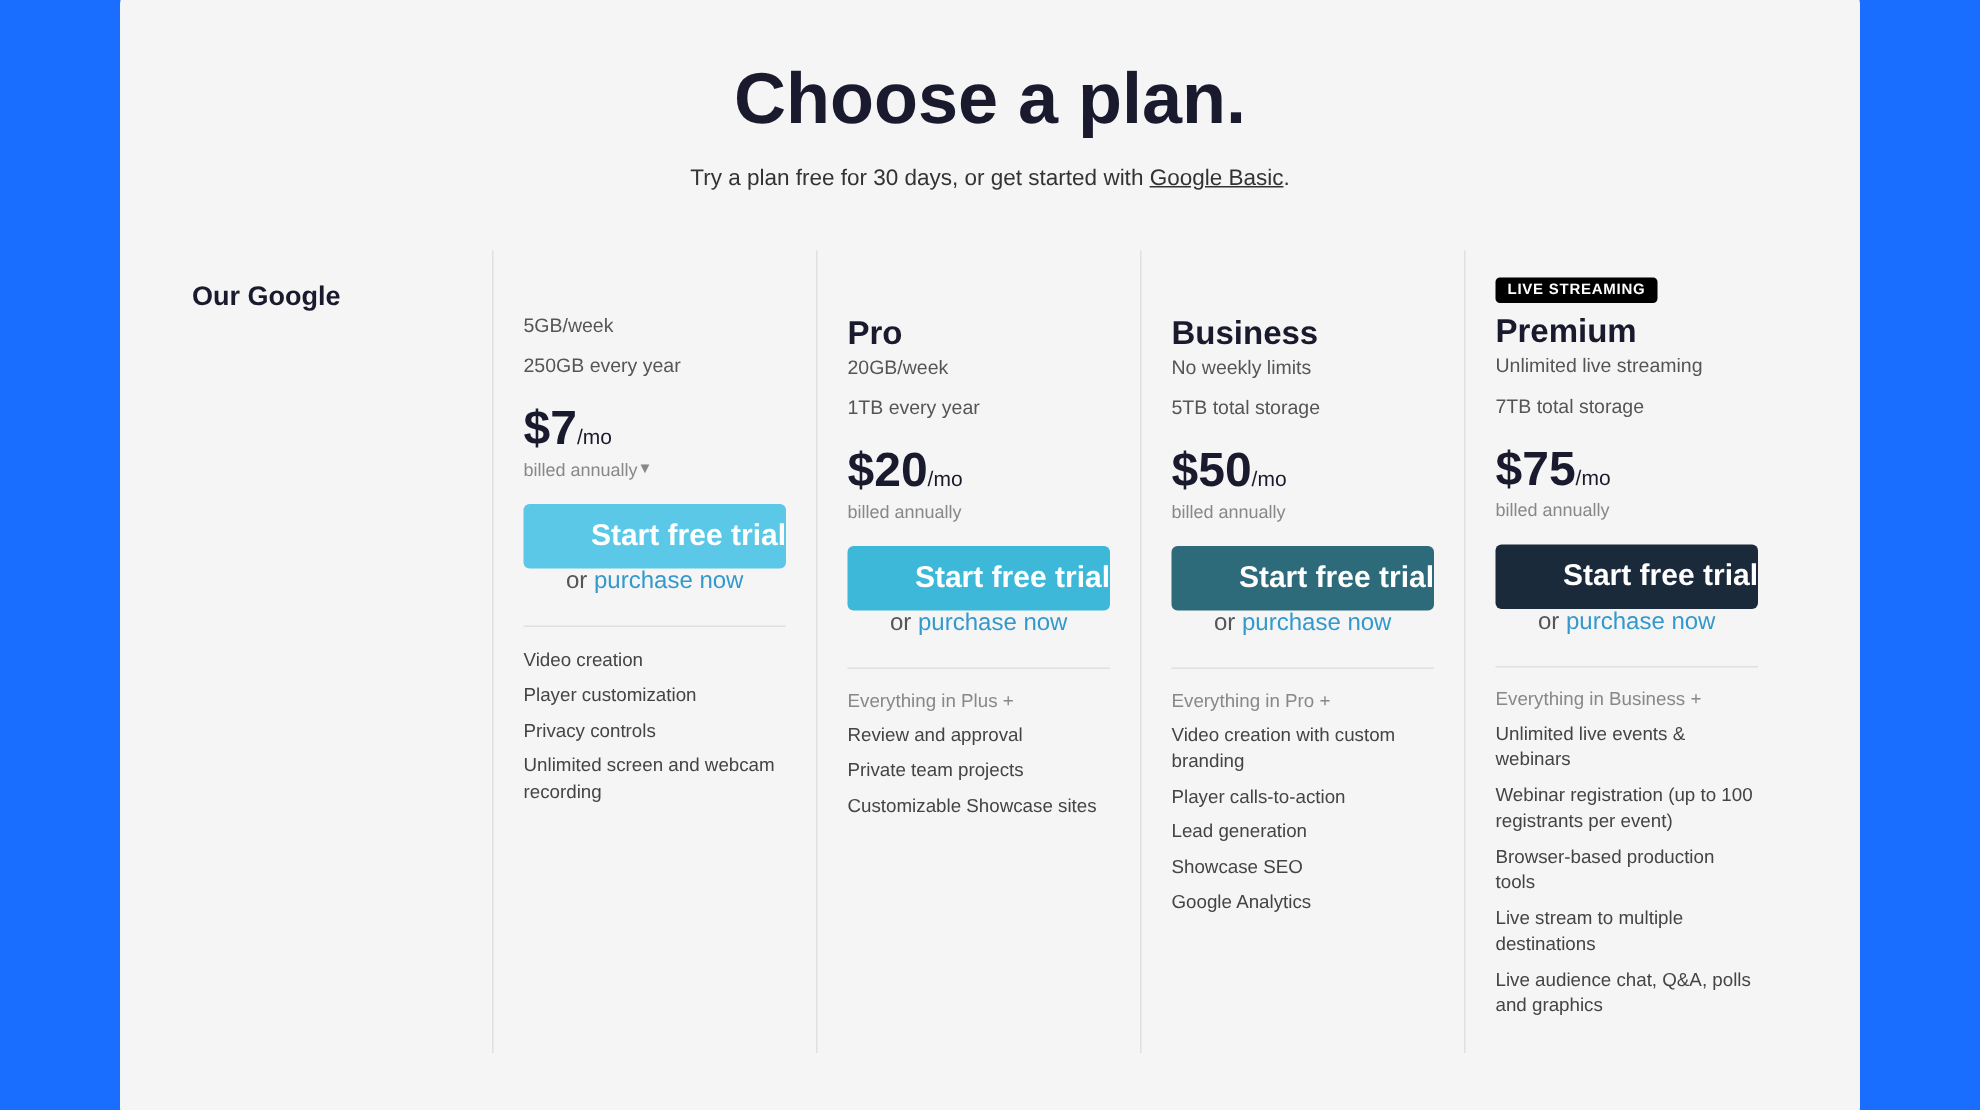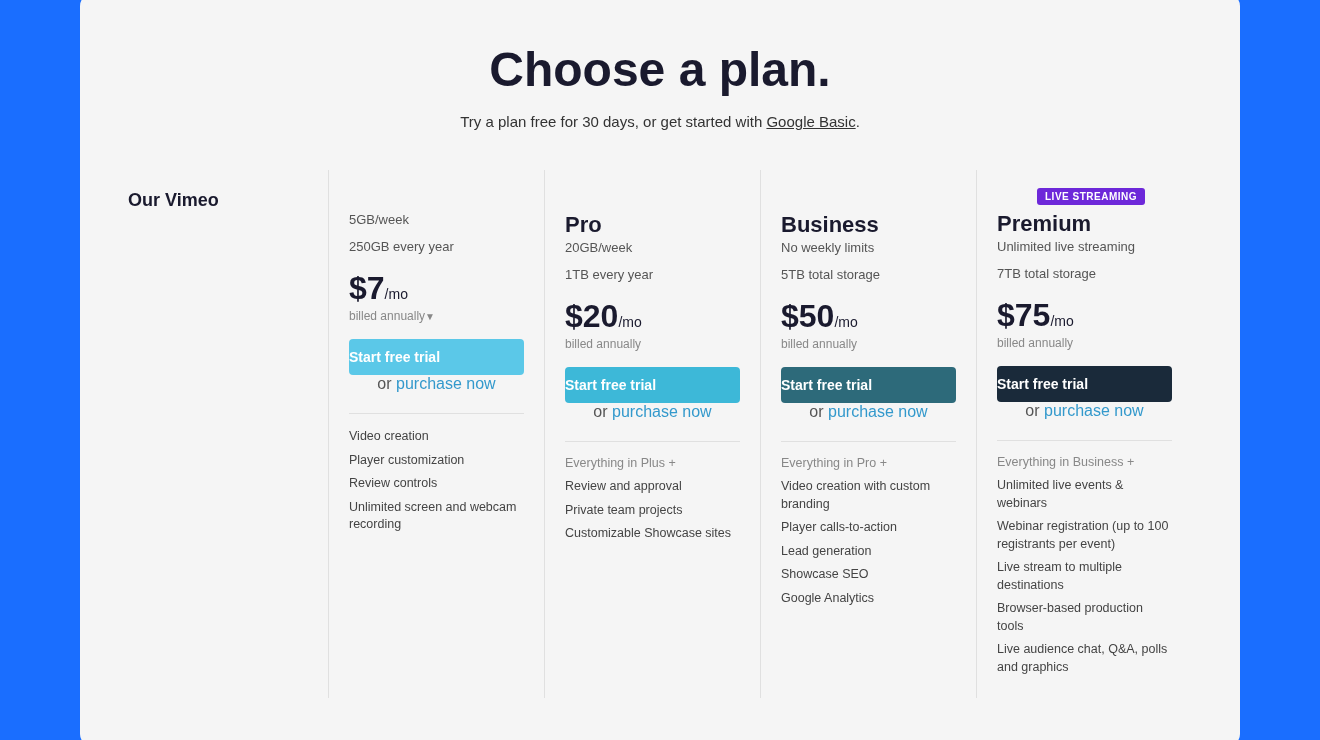--- a/index.html
+++ b/index.html
@@ -61,31 +61,30 @@
     .plan-col {
       flex: 1;
       padding: 16px 20px;
       border-left: 1px solid #e0e0e0;
       position: relative;
     }
     .plan-col:last-child {
       border-right: none;
     }
     .live-badge {
-      background: #6d28d9;
+      background: #000000;
       color: #fff;
       font-size: 10px;
       font-weight: 600;
       padding: 3px 8px;
       border-radius: 3px;
       display: inline-block;
       margin-bottom: 6px;
       letter-spacing: 0.5px;
       text-transform: uppercase;
-      margin-left: 40px;
     }
     .plan-name {
       font-size: 22px;
       font-weight: 700;
       color: #1a1a2e;
       margin-bottom: 2px;
     }
     .plan-storage-week {
       font-size: 13px;
       color: #555;
@@ -121,24 +120,24 @@
     }
     .billed-annually .chevron {
       font-size: 10px;
     }
     .btn-trial {
       display: block;
       width: 100%;
       padding: 10px 0;
       border-radius: 4px;
       border: none;
-      font-size: 14px;
+      font-size: 20px;
       font-weight: 600;
       cursor: pointer;
-      text-align: left;
+      text-align: right;
       margin-bottom: 0;
     }
     .btn-blue-light {
       background: #5bc8e8;
       color: #fff;
     }
     .btn-blue-medium {
       background: #3db8d8;
       color: #fff;
     }
@@ -186,21 +185,21 @@
 <div class="card">
   <div class="header">
     <h1>Choose a plan.</h1>
     <p>
       <span>Try a plan free for 30 days, or get started with </span><a href="#">Google Basic</a><span>.</span>
     </p>
   </div>
 
   <div class="plans-section">
     <div class="our-plans">
-      <span class="our-plans-label">Our Vimeo</span>
+      <span class="our-plans-label">Our Google</span>
     </div>
     <div class="plans-grid" id="plans-container">
     <div class="plan-col">
       <div style="height:20px;margin-bottom:6px;"></div>
       <div class="plan-storage-week">5GB/week</div>
       <div class="plan-storage-year">250GB every year</div>
       <div class="price-row">
         <span class="price-dollar">$7</span>
         <span class="price-mo">/mo</span>
       </div>
@@ -210,21 +209,21 @@
       </div>
       <button class="btn-trial btn-blue-light">Start free trial</button>
       <div class="purchase-row">
         or <a href="#">purchase now</a>
       </div>
       <hr class="divider">
 
       <ul class="features-list">
         <li class="feature-item">Video creation</li>
             <li class="feature-item">Player customization</li>
-            <li class="feature-item">Review controls</li>
+            <li class="feature-item">Privacy controls</li>
             <li class="feature-item">Unlimited screen and webcam recording</li>
       </ul>
     </div>
         <div class="plan-col">
       <div style="height:20px;margin-bottom:6px;"></div>
       <div class="plan-name">Pro</div>
       <div class="plan-storage-week">20GB/week</div>
       <div class="plan-storage-year">1TB every year</div>
       <div class="price-row">
         <span class="price-dollar">$20</span>
@@ -285,20 +284,20 @@
       </div>
       <button class="btn-trial btn-dark">Start free trial</button>
       <div class="purchase-row">
         or <a href="#">purchase now</a>
       </div>
       <hr class="divider">
       <p class="features-header">Everything in Business +</p>
       <ul class="features-list">
         <li class="feature-item">Unlimited live events &amp; webinars</li>
             <li class="feature-item">Webinar registration (up to 100 registrants per event)</li>
+            <li class="feature-item">Browser-based production tools</li>
             <li class="feature-item">Live stream to multiple destinations</li>
-            <li class="feature-item">Browser-based production tools</li>
             <li class="feature-item">Live audience chat, Q&amp;A, polls and graphics</li>
       </ul>
     </div>
       </div>
   </div>
 </div>
 
 </body></html>

